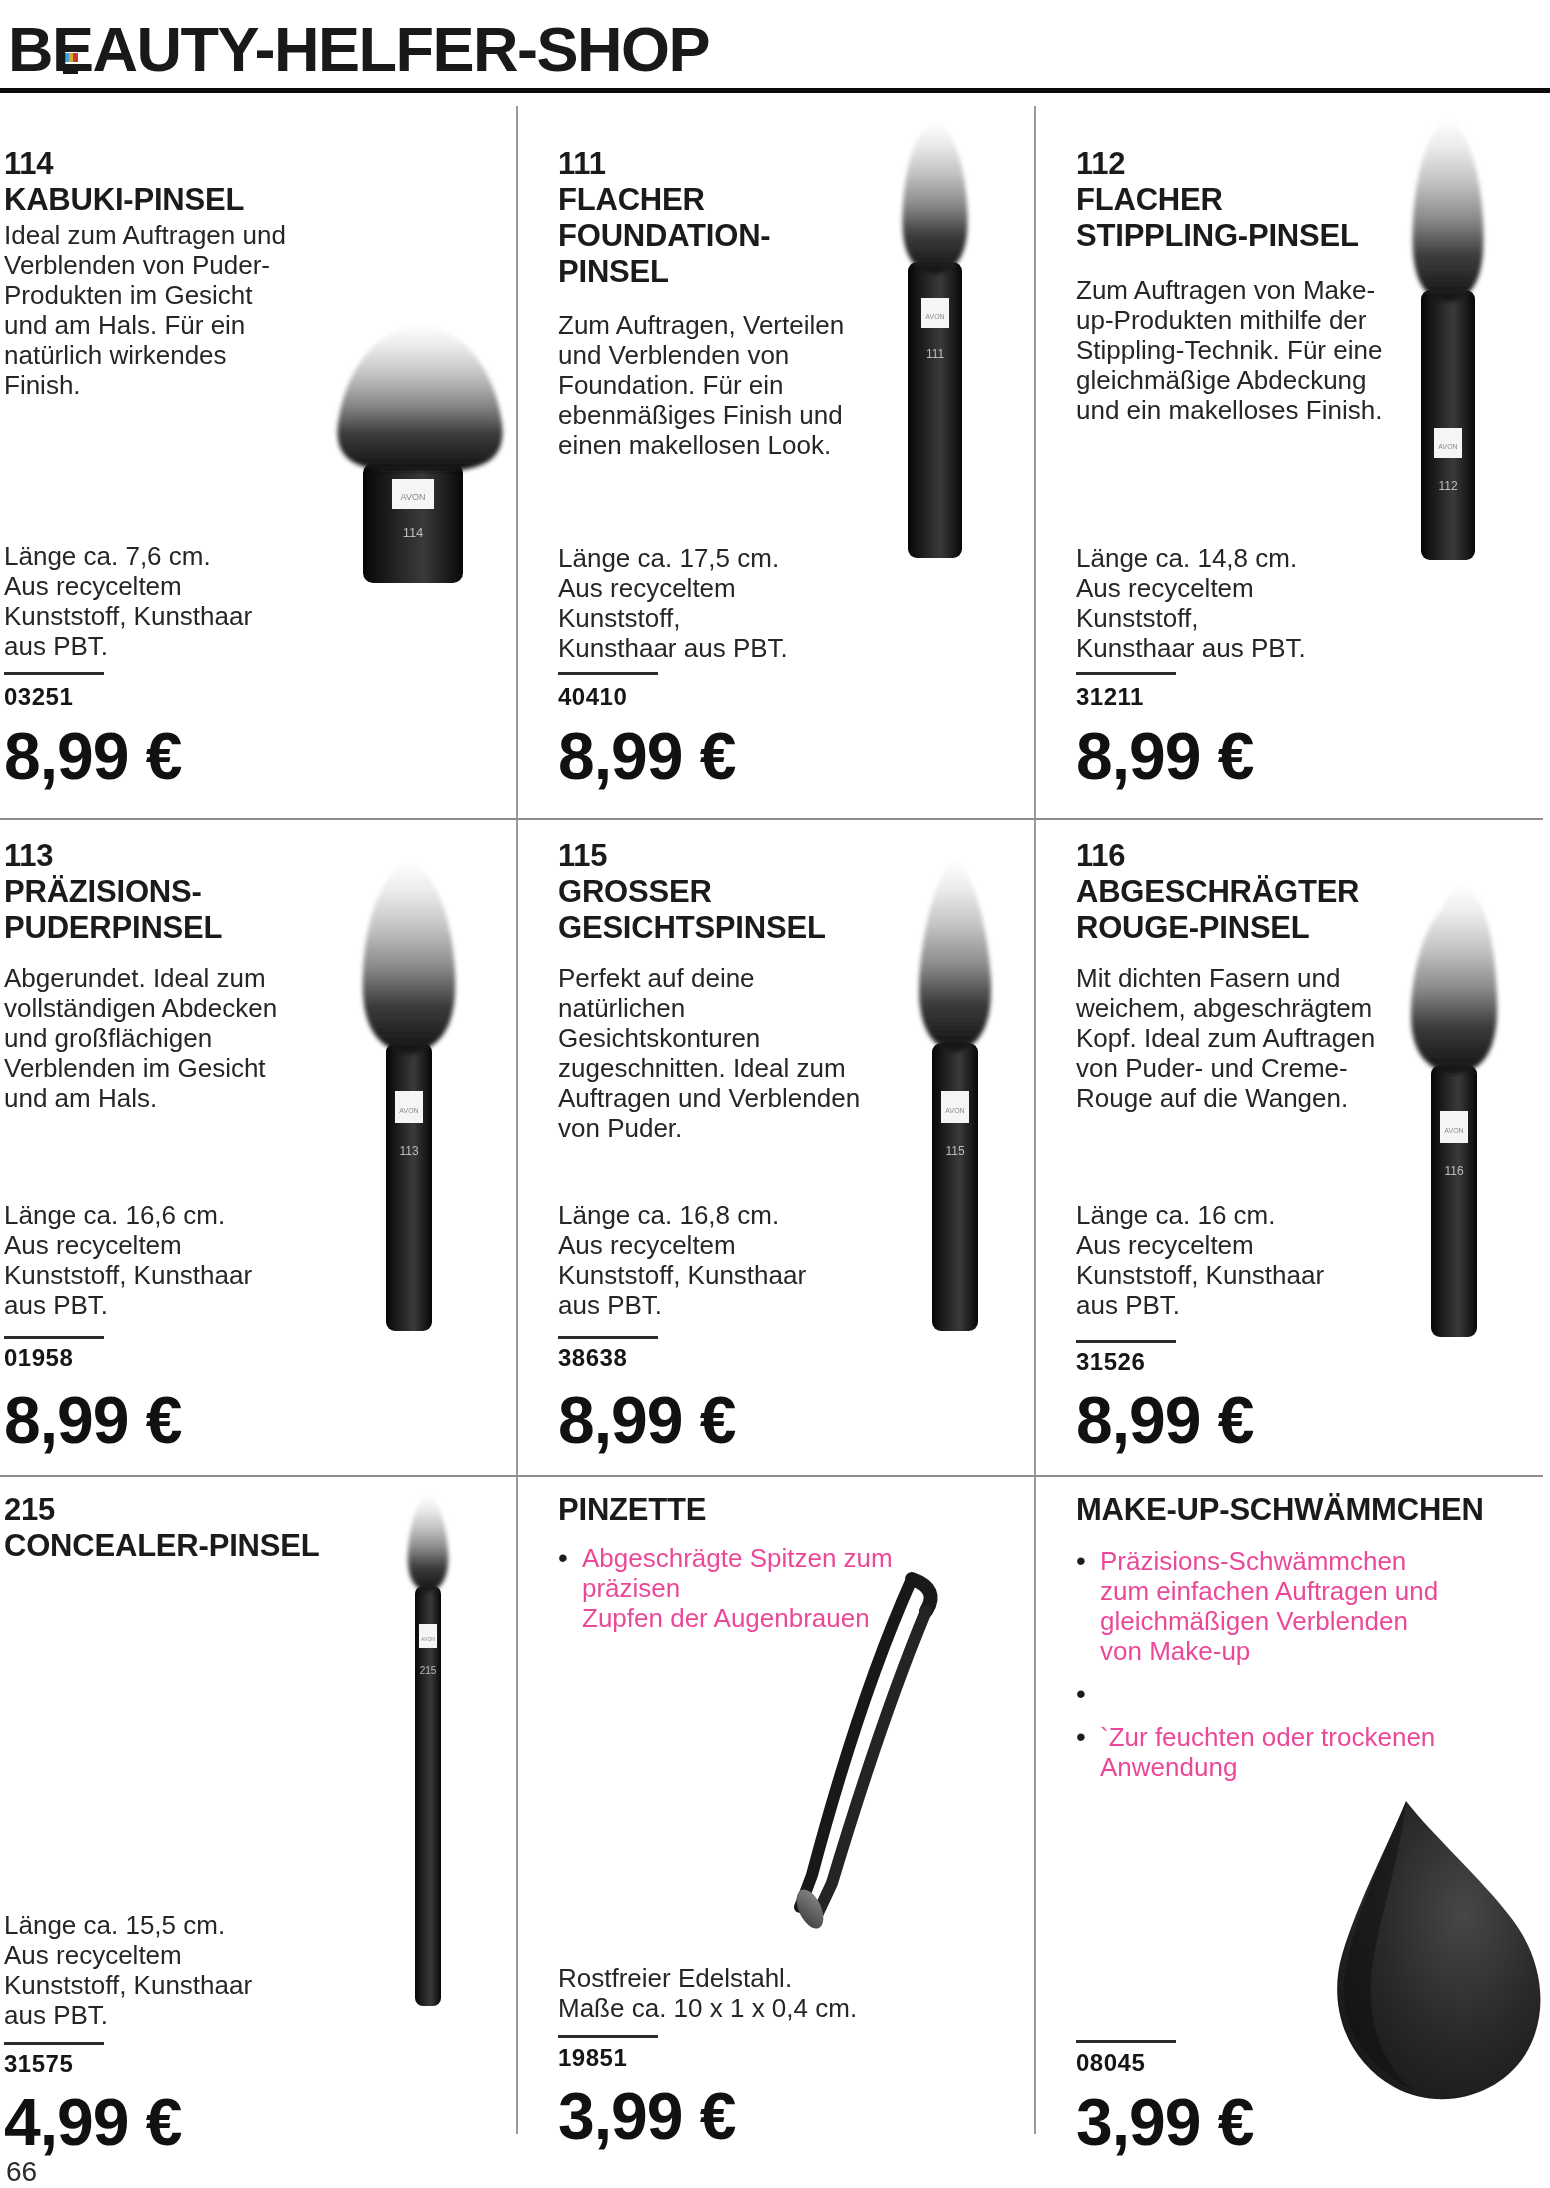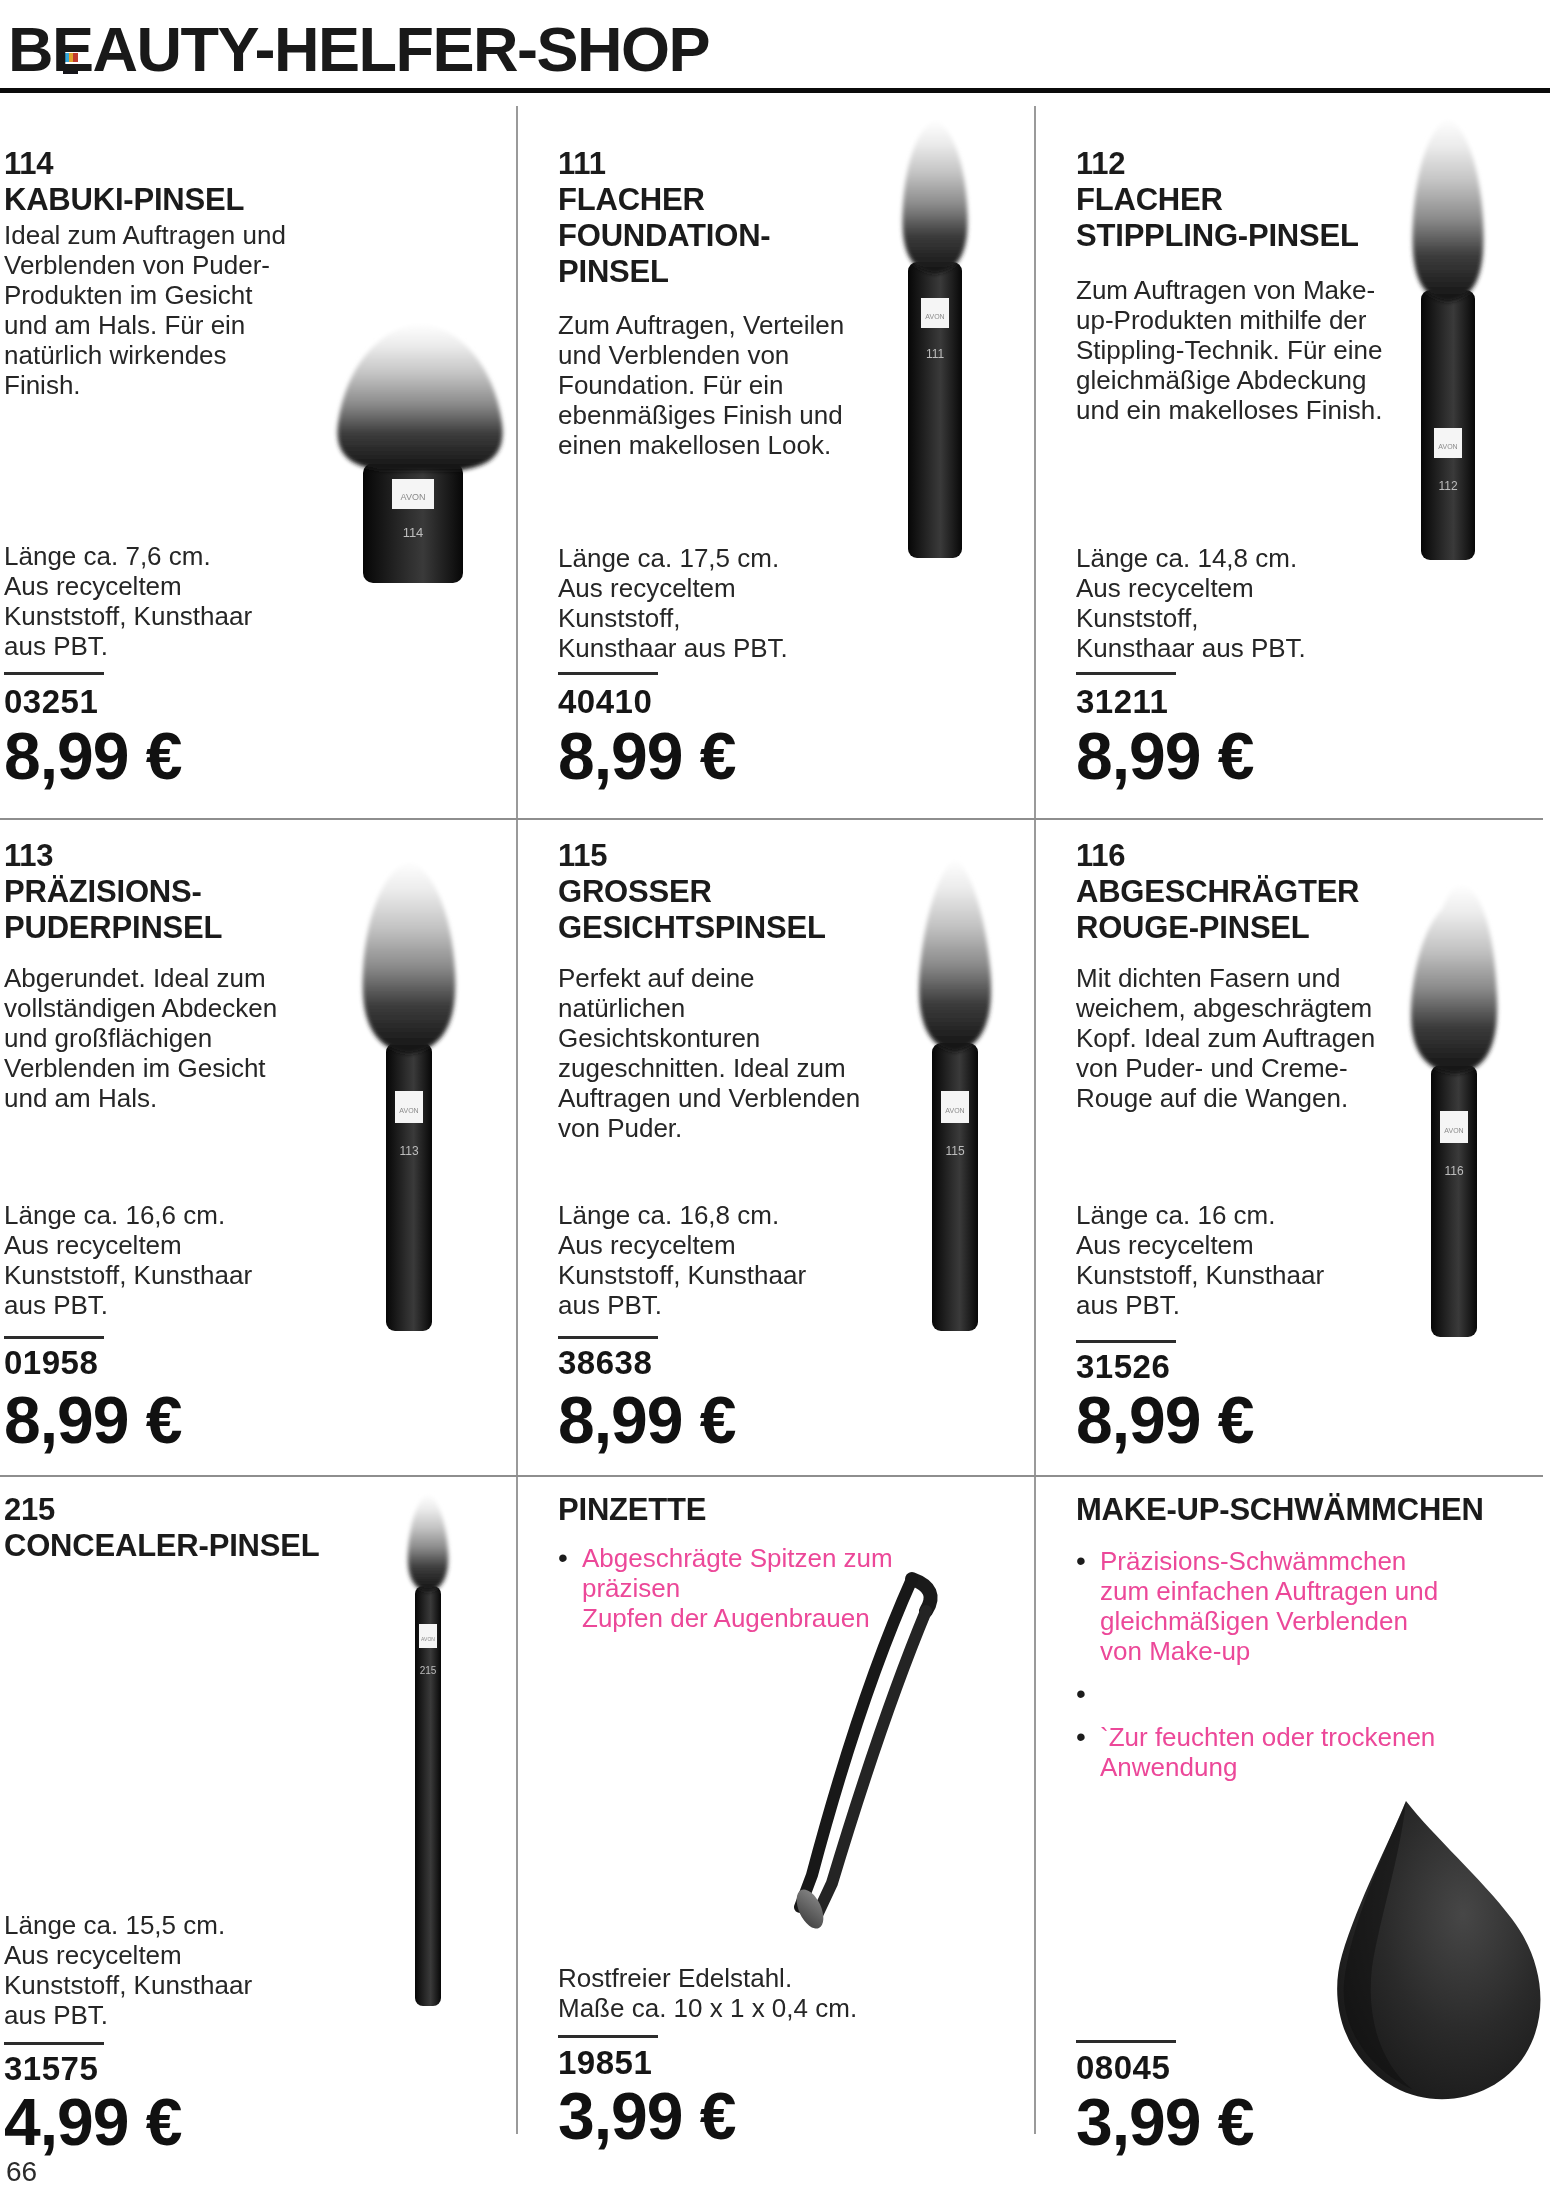--- a/index.html
+++ b/index.html
@@ -6,21 +6,21 @@
   .page{position:relative;width:1550px;height:2188px;background:#fff;
         font-family:"Liberation Sans",sans-serif;color:#1c1c1c;overflow:hidden;}
   .abs{position:absolute;}
   svg{overflow:visible;display:block;}
   .h-title{font-size:63px;font-weight:700;letter-spacing:-1.5px;color:#191919;line-height:66px;}
   .p-num,.p-name{font-size:31px;font-weight:700;line-height:36px;letter-spacing:-0.2px;
                  color:#1b1b1b;white-space:pre-line;}
   .p-num:empty{display:none;}
   .desc,.details{font-size:26px;line-height:30px;color:#262626;white-space:pre-line;}
   .rule-short{width:100px;height:3px;background:#2c2c2c;}
-  .article{font-size:33px;font-weight:700;letter-spacing:0.5px;color:#161616;}
+  .article{font-size:24px;font-weight:700;letter-spacing:0.5px;color:#161616;}
   .price{font-size:66px;font-weight:700;letter-spacing:-1px;color:#111;line-height:72px;}
   .pagenum{font-size:28px;color:#2b2b2b;}
   .vrule{width:2px;background:#9a9a9a;}
   .hrule{height:2px;background:#8e8e8e;}
   .headrule{height:5px;background:#0b0b0b;}
   .bullet-row{display:flex;margin-bottom:13px;}
   .dot{font-size:28px;line-height:30px;width:24px;flex:0 0 24px;}
   .btext{font-size:26px;line-height:30px;white-space:pre-line;color:#ec4899;}
   .stripe1{width:15px;height:9px;background:linear-gradient(90deg,#35a8dc 0 40%,#e0a32e 40% 70%,#c23b2e 70%);}
   .stripe2{width:15px;height:9px;margin-top:3px;background:#15151a;}

